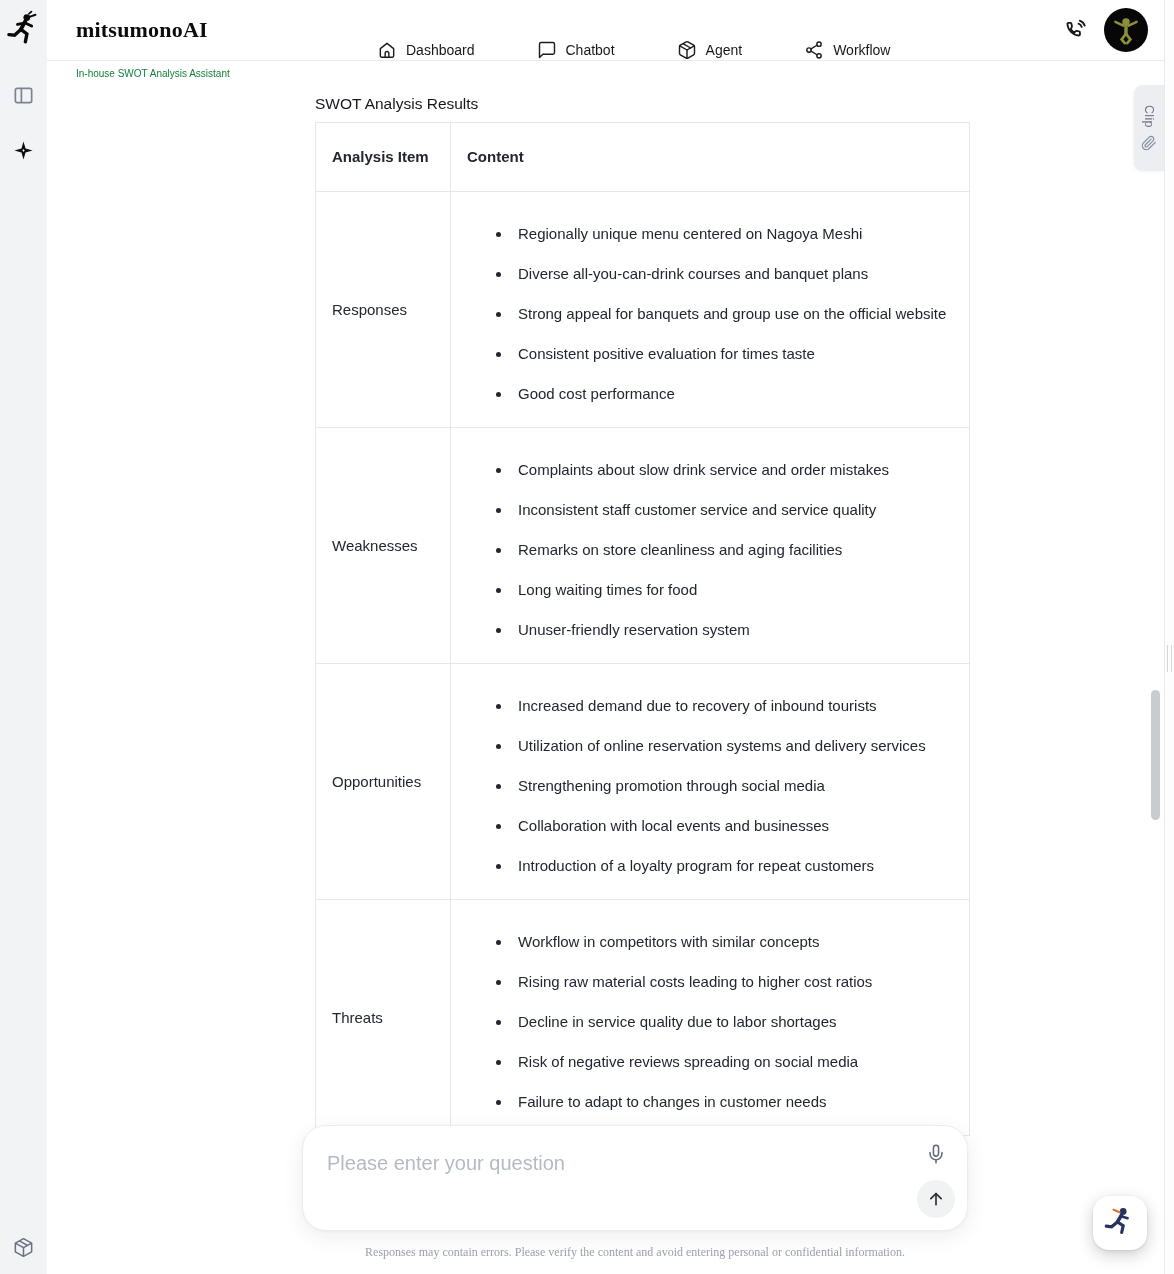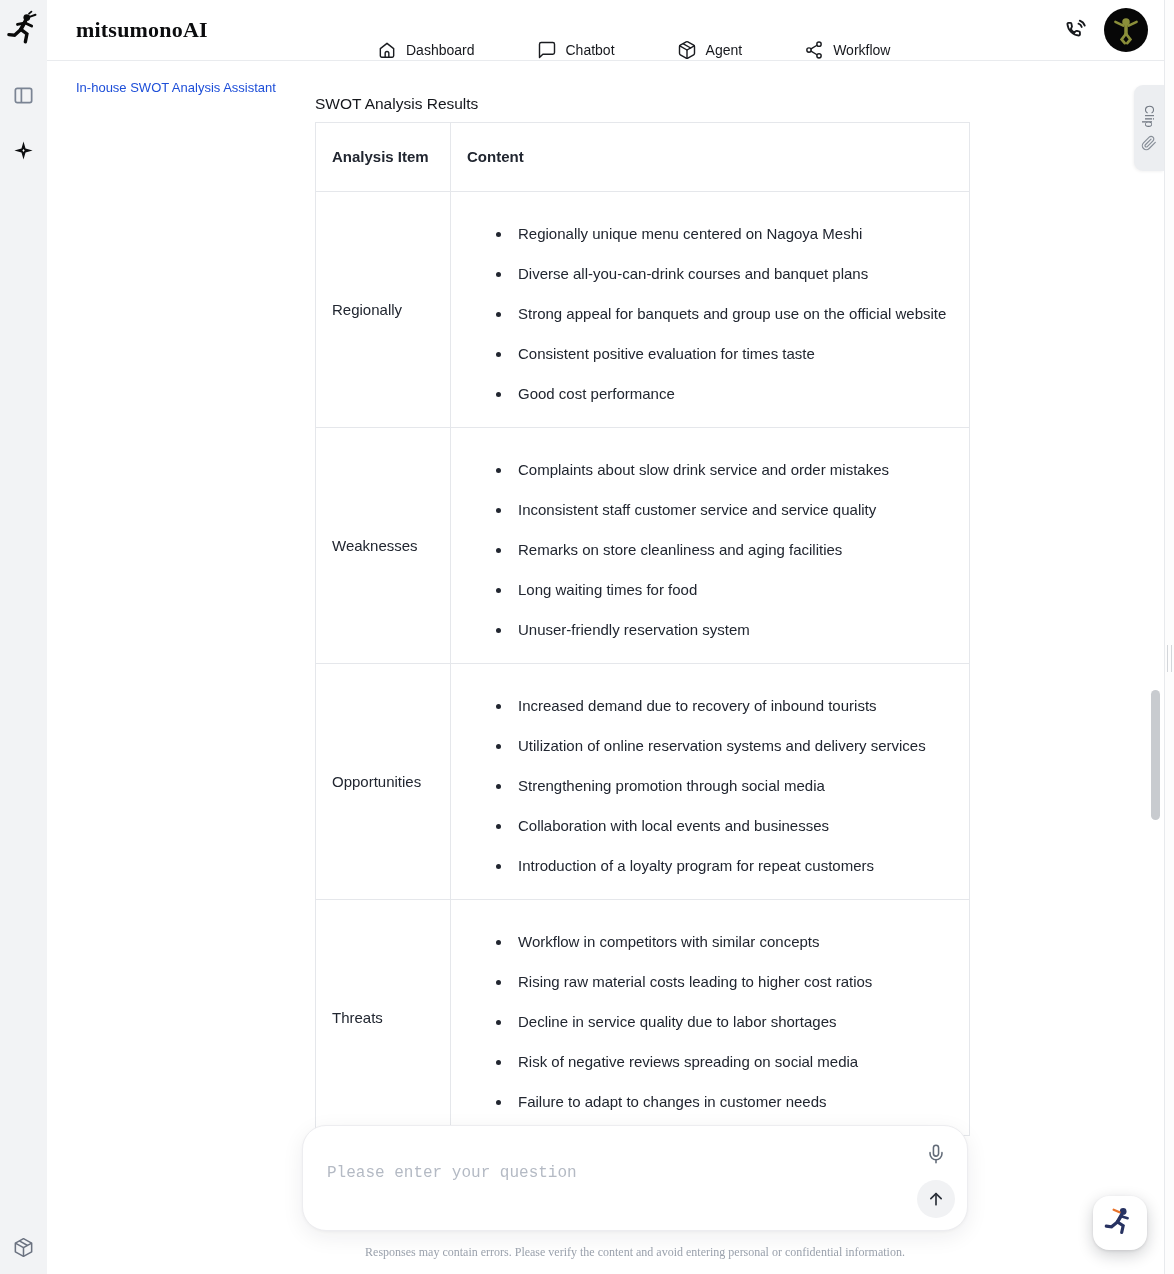--- a/index.html
+++ b/index.html
@@ -26,45 +26,45 @@
            letter-spacing:.2px; color:#0b0c0e; cursor:pointer;text-align:right; }
   .nav { position:absolute; left:330px; top:0; height:60px; display:flex; align-items:flex-end; gap:62px; }
   .nav-item { display:flex; align-items:center; gap:9px; font-size:14px; color:#16181d; cursor:pointer; white-space:nowrap; }
   .nav-item .ic { width:20px; height:20px; color:#1a1c20; }
   .hdr-right { position:absolute; right:26px; top:0; height:60px; display:flex; align-items:center; gap:16px; }
   .call-btn { width:26px; height:26px; color:#17191d; cursor:pointer; }
   .avatar { width:44px; height:44px; border-radius:50%; background:#070707; overflow:hidden; cursor:pointer;
             display:flex; align-items:center; justify-content:center; }
 
   
-  .assistant-title { position:absolute; left:76px; top:80px; font-size:13px; color:#1d4ed8; }
+  .assistant-title { position:absolute; left:76px; top:68px; font-size:10px; color:#15803d; }
   .message { position:absolute; left:315px; top:95px; width:655px; }
   .msg-title { font-size:15.5px; color:#15171c; margin:0 0 9px 0; }
   table.swot { width:100%; border-collapse:collapse; table-layout:fixed; background:#fff;border-radius:7px; }
   table.swot col.c1 { width:135px; }
   table.swot th, table.swot td {
     border:1px solid #e5e7eb; text-align:left; vertical-align:middle;
     font-size:15px; color:#212630; word-break:break-all; overflow-wrap:anywhere;
   }
   table.swot th { font-weight:700; padding:7px 16px; height:69px; line-height:28px; }
   table.swot td { padding:20px 16px; line-height:27px; }
   table.swot td ul { margin:0; padding-left:45px; list-style:disc; }
   table.swot td li { margin:13px 0; padding-left:6px; }
   table.swot td li:first-child { margin-top:8px; }
   table.swot td li:last-child { margin-bottom:0; }
 
   
   .composer { position:absolute; left:302px; top:1125px; width:666px; height:106px;
               background:#fff; border:1px solid #ededf0; border-radius:24px;
               box-shadow:0 6px 22px rgba(25,30,40,.07), 0 1px 3px rgba(25,30,40,.04); }
   .composer textarea {
-    position:absolute; left:0; top:16px; width:600px; height:100%;
+    position:absolute; left:0; top:4px; width:600px; height:100%;
     border:none; outline:none; resize:none; background:transparent;
-    padding:22px 10px 12px 24px; font-family:Liberation Mono, monospace;
-    font-size:16px; color:#1f2430;
+    padding:22px 10px 12px 24px; font-family:Liberation Sans, sans-serif;
+    font-size:20px; color:#1f2430;
   }
   .composer textarea::placeholder { color:#b4bac4; }
   .mic-btn { position:absolute; right:20px; top:17px; width:22px; height:22px; color:#626b78; cursor:pointer; }
   .send-btn { position:absolute; right:12px; bottom:12px; width:38px; height:38px; border-radius:50%;
               background:#f1f2f4; border:none; display:flex; align-items:center; justify-content:center;
               cursor:pointer; color:#2a2f38; }
   .disclaimer { position:absolute; left:302px; top:1245px; width:666px; text-align:center;
                 font-size:12px; color:#9aa1ac;font-family:Liberation Serif, serif; }
 
   
@@ -203,21 +203,21 @@
         <col>
       </colgroup>
     <thead>
       <tr>
         <th>Analysis Item</th>
         <th>Content</th>
       </tr>
     </thead>
     <tbody>
   <tr>
-    <td>Regionally</td>
+    <td>Responses</td>
     <td>
             <ul>
               <li>Regionally unique menu centered on Nagoya Meshi</li>
               <li>Diverse all-you-can-drink courses and banquet plans</li>
               <li>Strong appeal for banquets and group use on the official website</li>
               <li>Consistent positive evaluation for times taste</li>
               <li>Good cost performance</li>
             </ul>
           </td>
   </tr>

